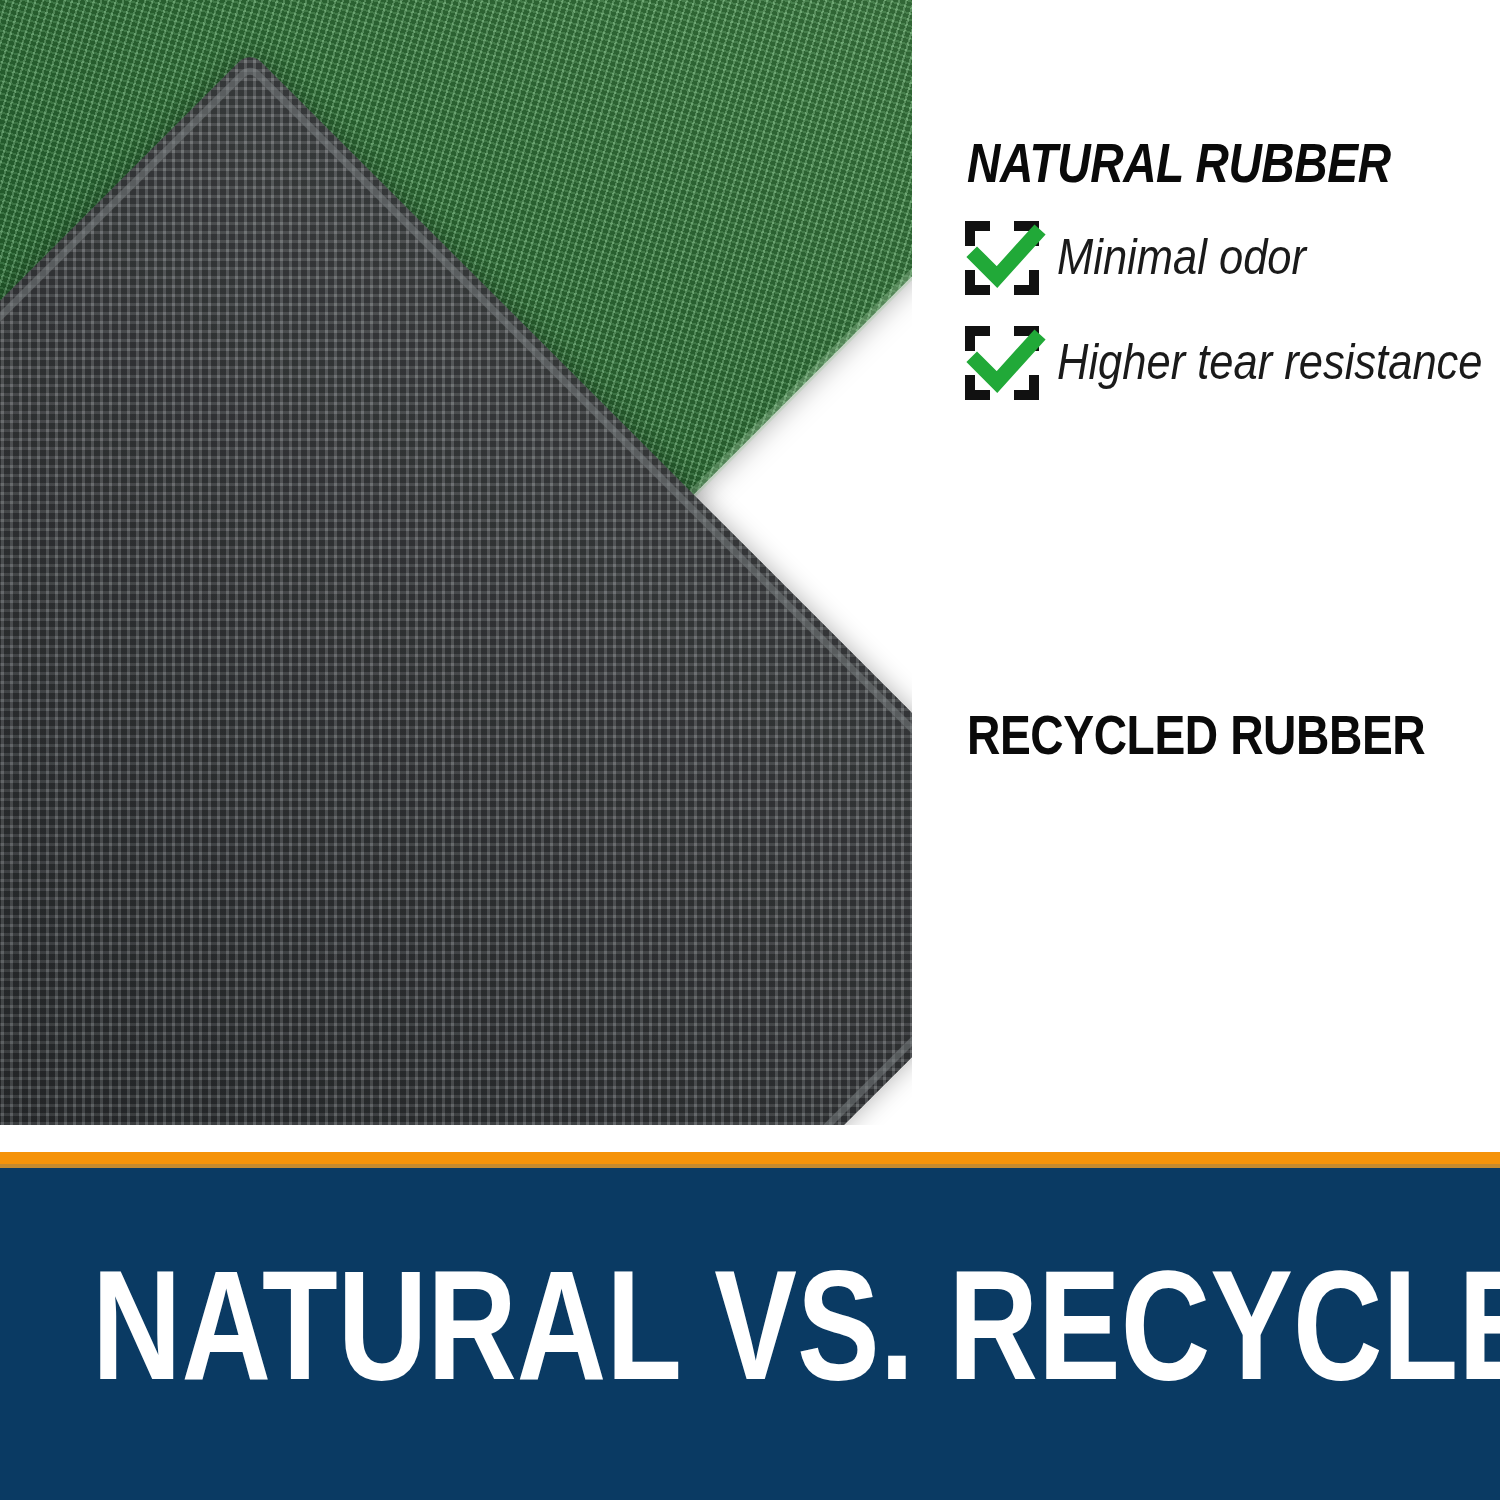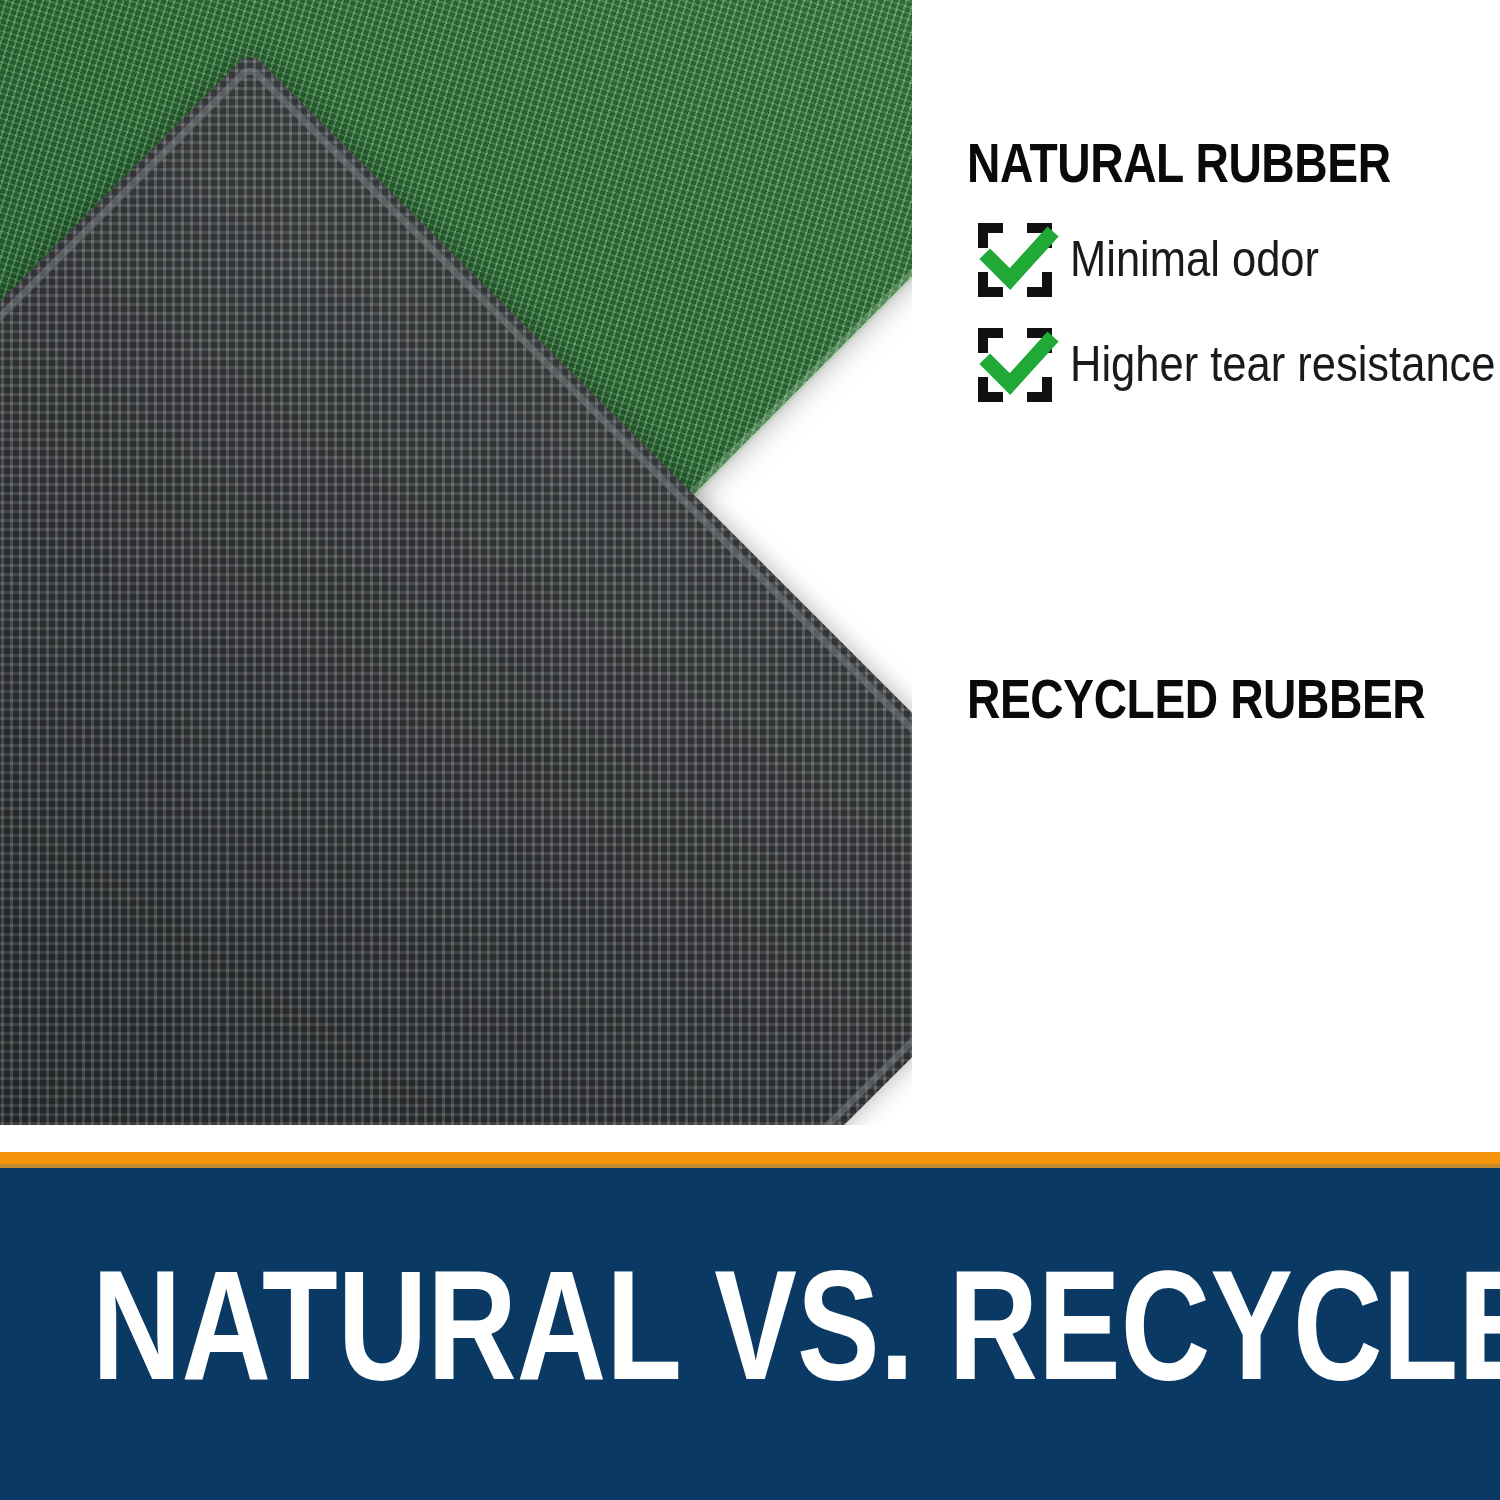--- a/index.html
+++ b/index.html
@@ -133,37 +133,37 @@
   
   #info-panel {
     position: absolute;
     left: 940px; top: 0;
     width: 560px;
     height: 1152px;
     background: #ffffff;
   }
 
   .feature-block { position: absolute; left: 0; width: 560px; }
-  #block-natural  { top: 136px; }
-  #block-recycled { top: 672px; text-align: right; }
+  #block-natural  { top: 136px; font-style: italic; }
+  #block-recycled { top: 708px; text-align: right; }
 
   .block-heading {
     margin: 0 0 14px 27px;
     font-family: "Liberation Sans Narrow", "Liberation Sans", sans-serif;
     font-size: 55px;
     font-weight: bold;
     line-height: 1.0;
     letter-spacing: -0.5px;
     color: #0a0a0a;
     transform: scaleX(0.84);
     transform-origin: left center;
     white-space: nowrap;
   }
 
-  .feature-list { list-style: none; margin: 16px; padding: 0; }
+  .feature-list { list-style: none; margin: 3px; padding: 0; }
 
   .feature-item {
     display: flex;
     align-items: center;
     height: 105px;
     padding-left: 22px;
   }
 
   .mark-icon {
     position: relative;

